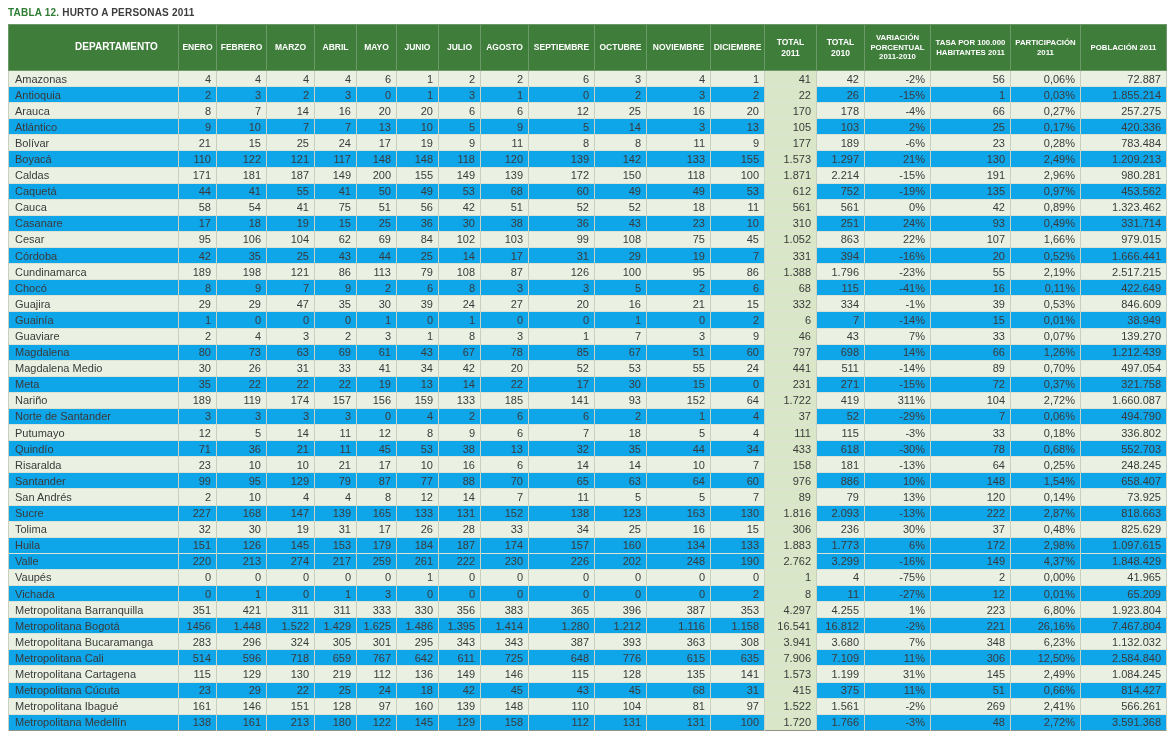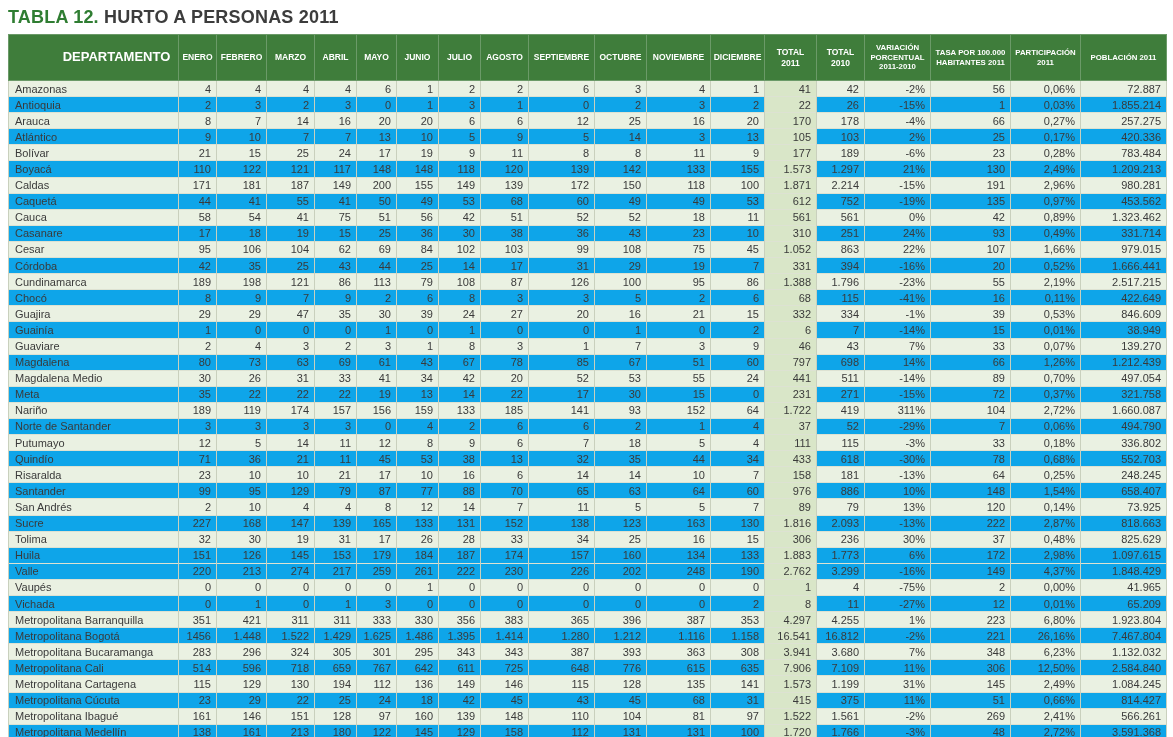--- a/index.html
+++ b/index.html
@@ -15,21 +15,21 @@
   }
   *{box-sizing:border-box;margin:0;padding:0;}
   body{
     width:1173px;height:737px;overflow:hidden;
     background:#ffffff;
     font-family:"Liberation Sans","DejaVu Sans",sans-serif;
     color:var(--text);
   }
   .title{
     margin:7px 0 6px 8px;
-    font-size:18px;
+    font-size:10px;
     font-weight:bold;
     letter-spacing:.2px;
   }
   .title .prefix{color:var(--title-green);}
   .title .rest{color:var(--title-dark);}
   table{
     border-collapse:collapse;
     table-layout:fixed;
     width:1158px;
     margin-left:8px;
@@ -41,21 +41,21 @@
     font-size:8.5px;
     font-weight:bold;
     text-align:center;
     vertical-align:middle;
     height:46px;
     padding:2px 2px;
     border:1px solid #6b9a68;
     line-height:1.25;
     text-transform:uppercase;
   }
-  thead th.c0{font-size:13px;padding-left:48px;}
+  thead th.c0{font-size:10px;padding-left:48px;}
   thead th.c15,thead th.c16,thead th.c17,thead th.c18{font-size:7.8px;}
   tbody td, tfoot td{
     font-size:11px;
     line-height:1.1;
     padding:1.5px 5px;
     text-align:right;
     border-left:1px solid var(--grid);
     border-right:1px solid var(--grid);
     border-top:1px solid #dde2d2;
     white-space:nowrap;
@@ -895,21 +895,21 @@
         <td>11%</td>
         <td>306</td>
         <td>12,50%</td>
         <td>2.584.840</td>
       </tr>
       <tr class="odd">
         <td class="dept">Metropolitana Cartagena</td>
         <td>115</td>
         <td>129</td>
         <td>130</td>
-        <td>194</td>
+        <td>219</td>
         <td>112</td>
         <td>136</td>
         <td>149</td>
         <td>146</td>
         <td>115</td>
         <td>128</td>
         <td>135</td>
         <td>141</td>
         <td class="t11">1.573</td>
         <td>1.199</td>

